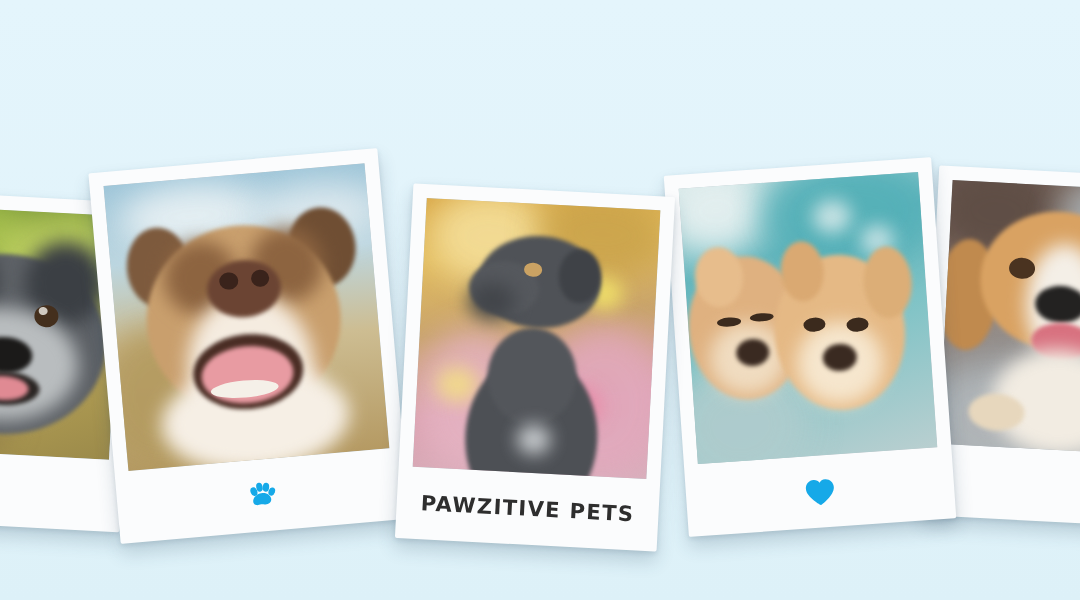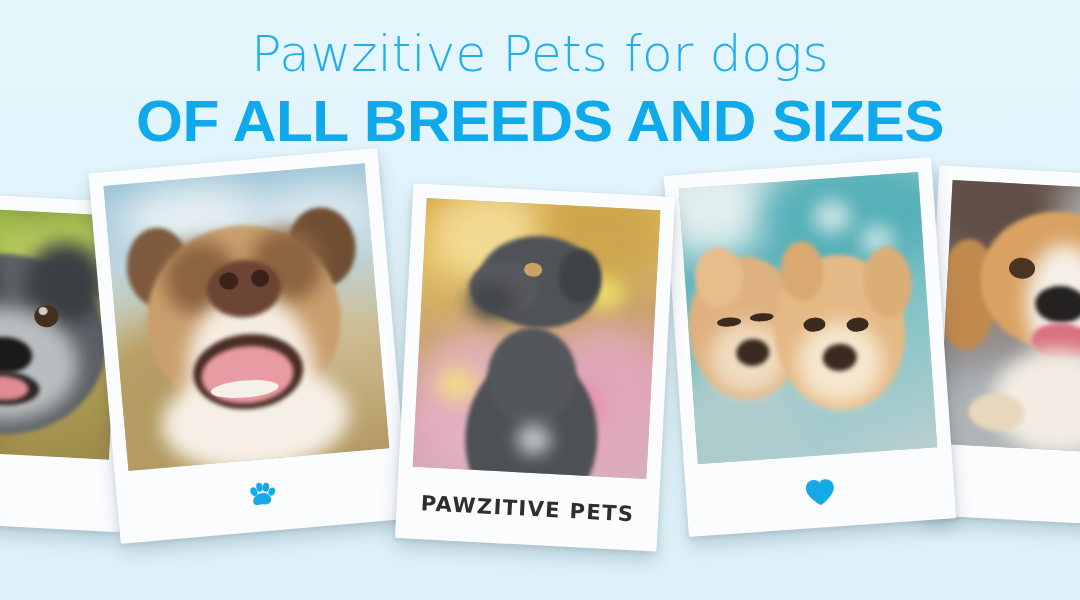--- a/index.html
+++ b/index.html
@@ -77,24 +77,20 @@
   .blob { position:absolute; border-radius:50%; }
   .soft { filter:blur(9px); }
   .softer { filter:blur(16px); }
   .hard { filter:blur(2px); }
 </style>
 </head>
 <body>
 
 <div id="banner">
 
-  <div class="headline">
-    <div class="hl-line1">Pawzitive Pets for dogs</div>
-    <div class="hl-line2">OF ALL BREEDS AND SIZES</div>
-  </div>
 
   <div class="stage">
 
     <div class="polaroid" style="left:-122px; top:196px; width:250px; height:330px; transform:rotate(3deg); z-index:5;">
       <div class="photo">
         <div class="scene" style="background:linear-gradient(160deg,#6d8c33 0%,#8aa63f 30%,#b8a356 60%,#9b8a4a 100%);">
           <div class="blob softer" style="left:-10%;top:-8%;width:70%;height:45%;background:#a8c24f;opacity:.85;"></div>
           <div class="blob softer" style="left:45%;top:0%;width:65%;height:40%;background:#c8d66a;opacity:.7;"></div>
           <div class="blob softer" style="left:-5%;top:62%;width:60%;height:45%;background:#8d7a46;opacity:.75;"></div>
 

